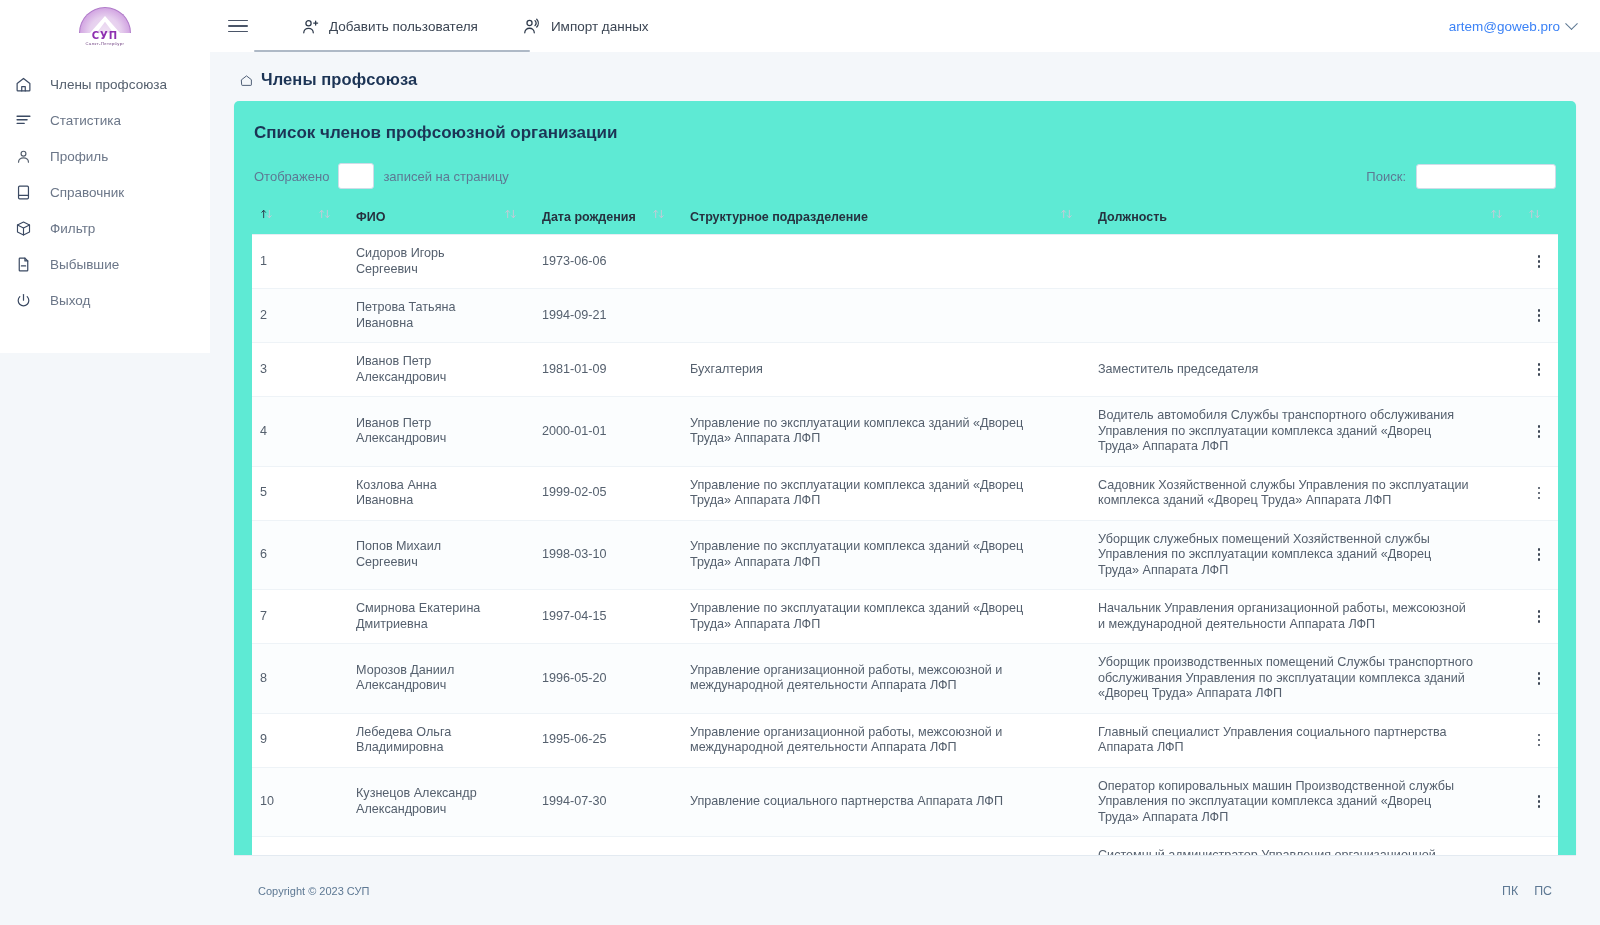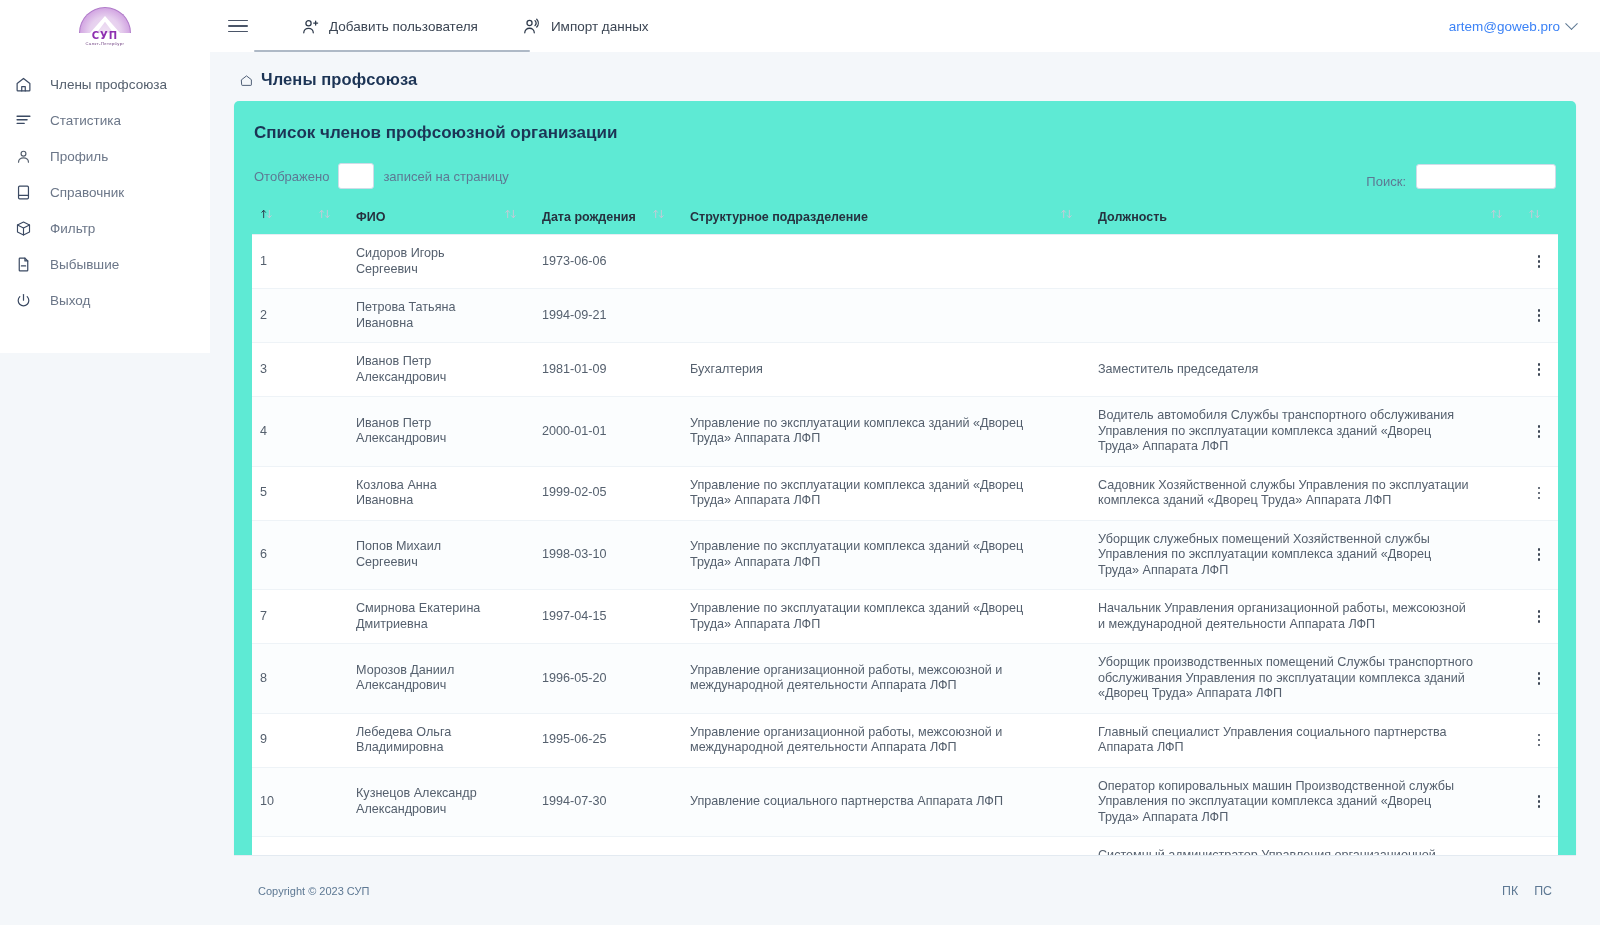--- a/index.html
+++ b/index.html
@@ -88,21 +88,21 @@
     box-shadow:0 1px 2px rgba(30,50,80,.05);
   }
   .card-title{font-size:17px;font-weight:700;color:#1c3455;padding:0 2px 0 2px;margin-bottom:20px;}
 
   .table-controls{display:flex;align-items:center;justify-content:space-between;padding:0 2px;margin-bottom:12px;}
   .length-ctl{display:flex;align-items:center;gap:9px;font-size:13px;color:#5d7893;}
   .length-select{
     width:36px;height:26px;border:1px solid #cfdce8;border-radius:3px;background:#fff;
     font-size:13px;color:#5d7893;padding:0 4px;font-family:inherit;
   }
-  .search-ctl{display:flex;align-items:flex-end;gap:10px;font-size:13px;color:#5d7893;}
+  .search-ctl{display:flex;align-items:center;gap:10px;font-size:13px;color:#5d7893;}
   .search-input{
     width:140px;height:25px;border:1px solid #cfdce8;border-radius:3px;background:#fff;
     font-size:13px;color:#3b4553;padding:0 6px;font-family:inherit;
   }
 
   table{width:100%;border-collapse:collapse;table-layout:fixed;}
   thead th{
     text-align:left;font-size:12.5px;font-weight:700;color:#26313f;
     padding:6px 8px 10px 8px;vertical-align:bottom;
     border-bottom:1px solid #e6edf3;

